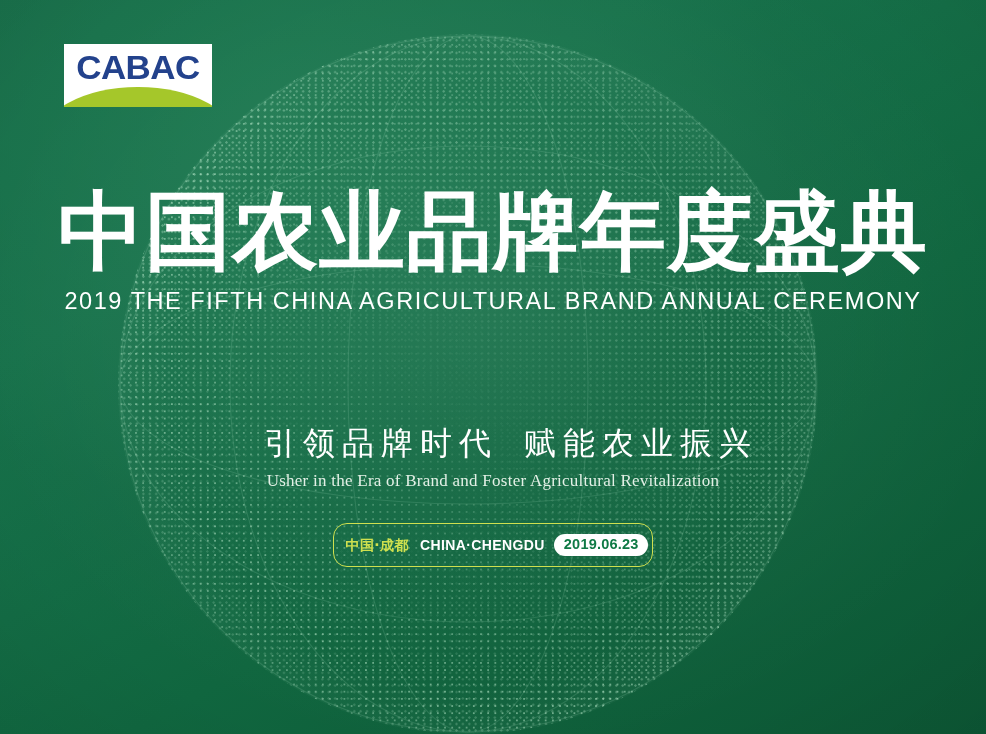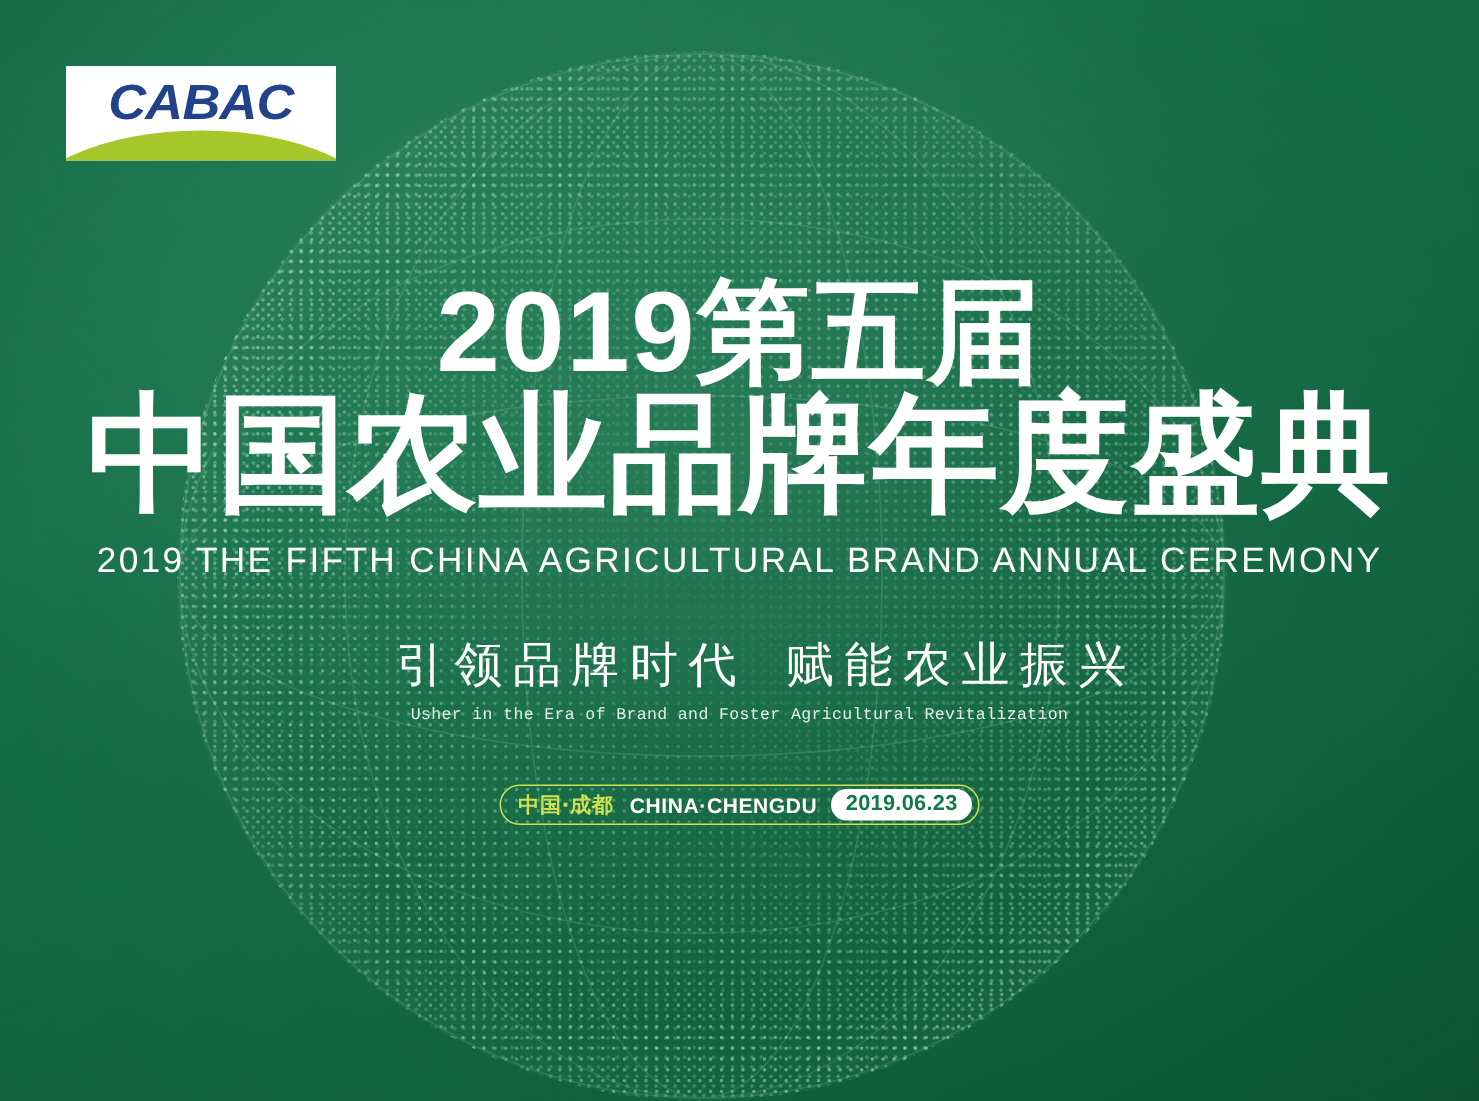--- a/index.html
+++ b/index.html
@@ -87,28 +87,27 @@
   .globe-meridian {
     position: absolute;
     inset: 0;
     opacity: 0.30;
   }
   .globe-meridian svg { width: 100%; height: 100%; display: block; }
 
   
   .logo-box {
     position: absolute;
-    left: 44px;
+    left: 64px;
     top: 44px;
-    width: 180px;
+    width: 148px;
     height: 63px;
     background: #ffffff;
     overflow: hidden;
     box-sizing: border-box;
-    font-style: italic;
   }
   .logo-hill {
     position: absolute;
     left: -16%;
     bottom: -34px;
     width: 132%;
     height: 54px;
     background: #a5c72a;
     border-radius: 50% 50% 0 0 / 100% 100% 0 0;
   }
@@ -174,39 +173,39 @@
     font-size: 32px;
     color: #ffffff;
     letter-spacing: 7px;
     line-height: 1.2;
     white-space: nowrap;
     padding-left: 36px;
   }
   .tagline-cn .gap { display: inline-block; width: 26px; }
   .tagline-en {
     margin-top: 9px;
-    font-family: Liberation Mono, monospace;
-    font-size: 11px;
+    font-family: Liberation Serif, serif;
+    font-size: 17px;
     color: #e3f0e6;
     letter-spacing: 0.25px;
     white-space: nowrap;
   }
 
   
   .pill-wrap {
     position: absolute;
     left: 0; right: 0;
     top: 523px;
     display: flex;
     justify-content: center;
   }
   .pill {
     display: inline-flex;
     align-items: center;
-    height: 27px;
+    height: 44px;
     border: 1.6px solid #cfe04f;
     border-radius: 14px;
     padding: 0 4px 0 12px;
     box-sizing: border-box;
   }
   .pill-city {
     font-family: "DejaVu Sans", "Liberation Sans", sans-serif;
     font-weight: bold;
     font-size: 14px;
     color: #cfe04f;
@@ -258,21 +257,20 @@
   </div>
 
   <div class="vignette"></div>
 
   <div class="logo-box">
     <div class="logo-hill"></div>
     <div class="logo-text">CABAC</div>
   </div>
 
   <div class="headline-block">
-    <div class="title-year">2019第五届</div>
     <div class="title-main">中国农业品牌年度盛典</div>
     <div class="title-en">2019 THE FIFTH CHINA AGRICULTURAL BRAND ANNUAL CEREMONY</div>
   </div>
 
   <div class="tagline-block">
     <div class="tagline-cn"><span>引领品牌时代</span><span class="gap"></span><span>赋能农业振兴</span></div>
     <div class="tagline-en">Usher in the Era of Brand and Foster Agricultural Revitalization</div>
   </div>
 
   <div class="pill-wrap">

